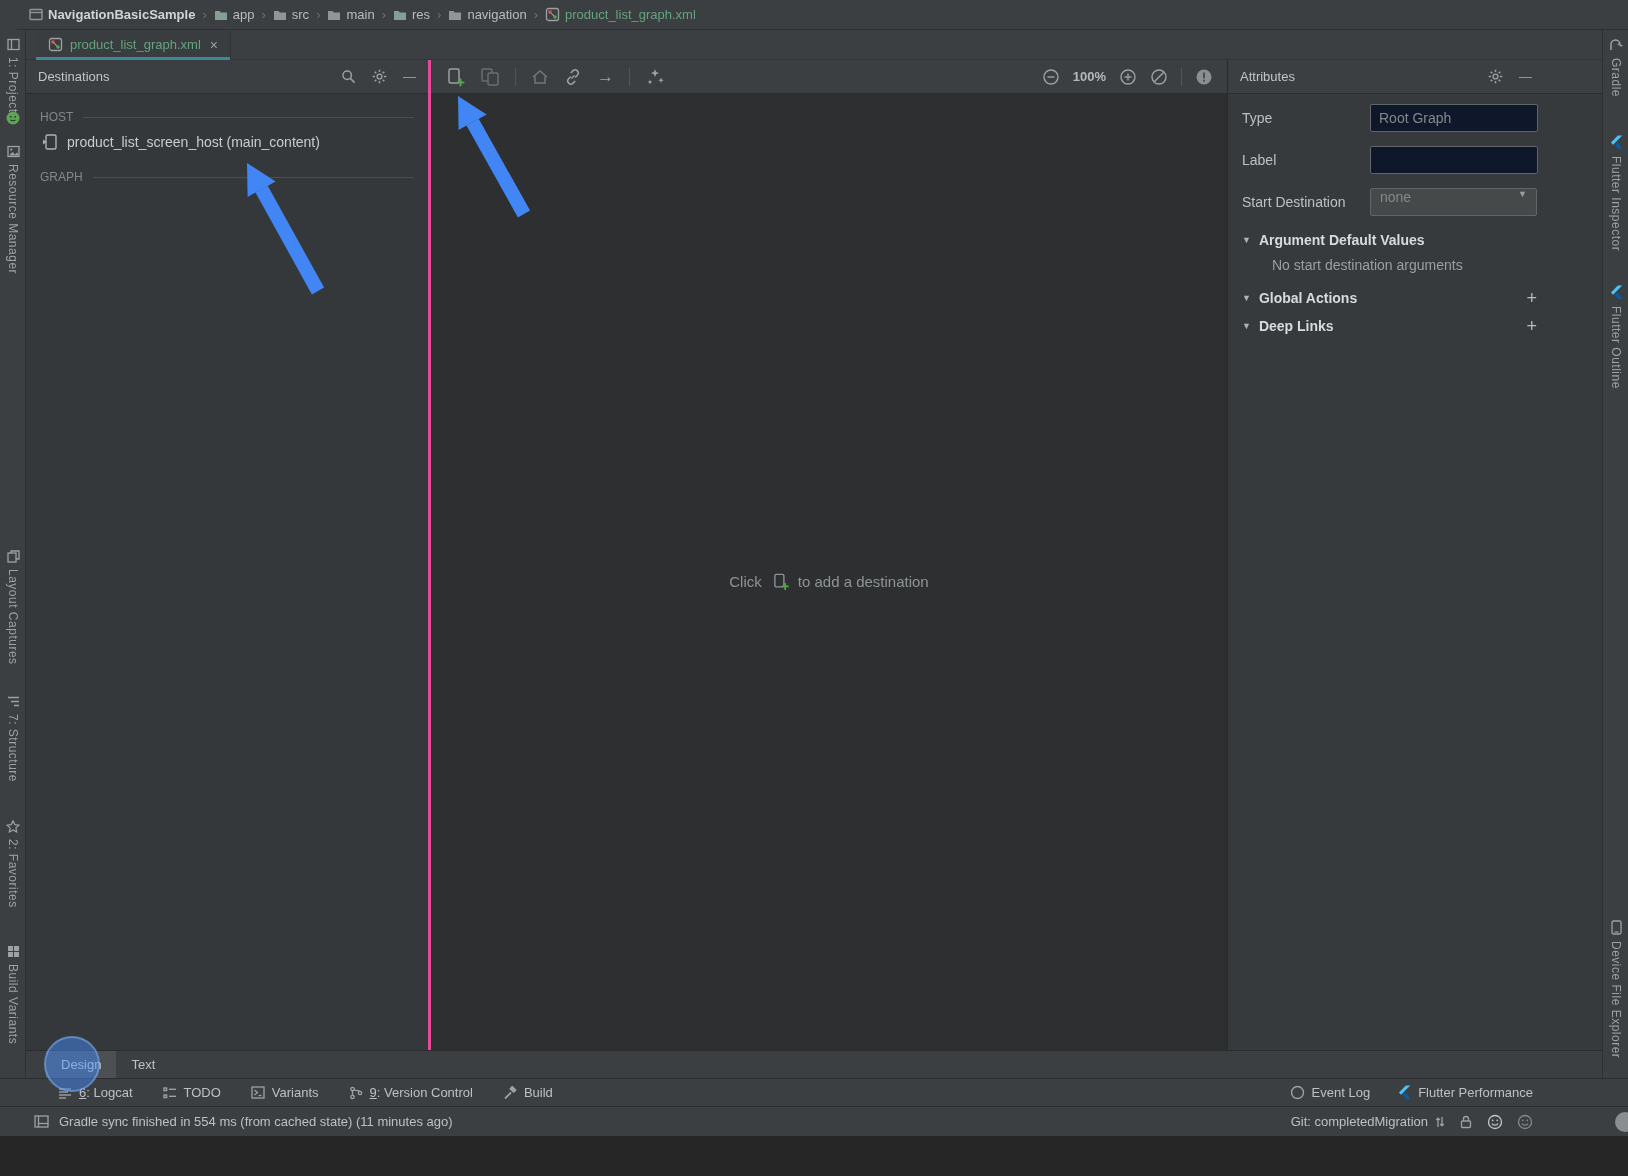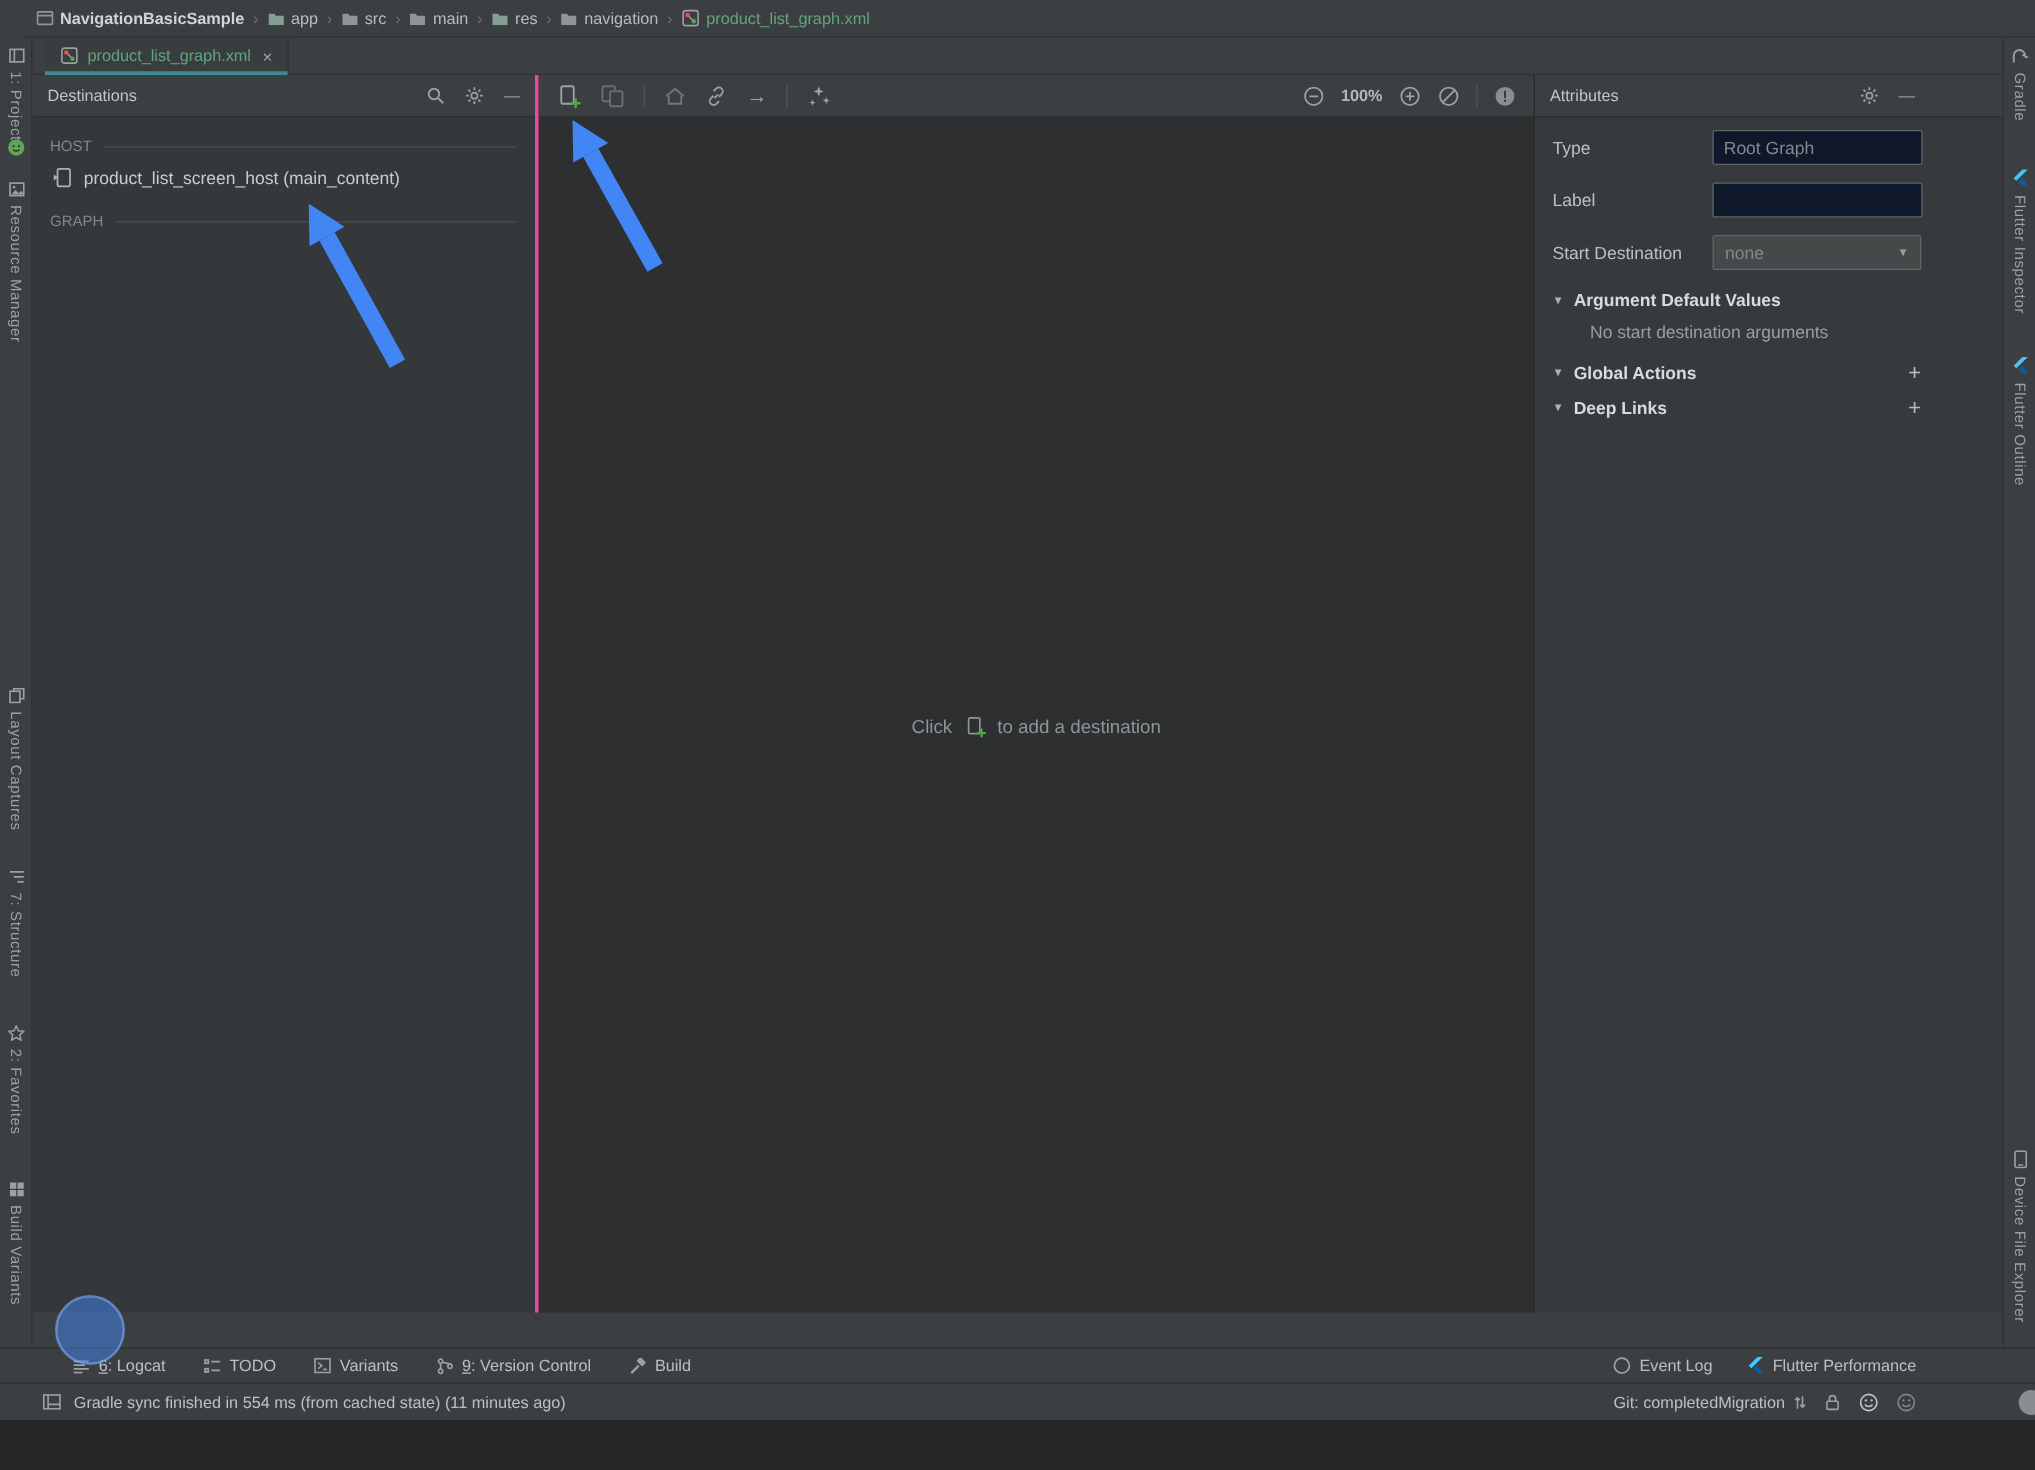--- a/index.html
+++ b/index.html
@@ -68,21 +68,21 @@
   
   .attributes { right:26px; width:375px; border-left:1px solid #282b2c; background:#373a3c; }
   .attributes .panel-header { padding-right:70px; }
   .attr-body { padding:10px 65px 0 14px; }
   .attr-row { display:flex; align-items:center; margin-bottom:14px; }
   .attr-label { width:128px; flex:none; color:#bdc0c2; font-size:14px; white-space:nowrap; overflow:hidden; }
   .attr-field { width:168px; height:28px; background:#0f172a; border:1px solid #60656 7; border:1px solid #606567;
     border-radius:2px; color:#c6c9cb; padding:0 8px; font-size:14px; font-family:inherit; outline:none; }
   .attr-field.dim { color:#84898c; }
   .attr-select { width:168px; height:28px; background:#45494a; border:1px solid #606567; border-radius:2px;
-    display:flex; align-items:center; padding:0 9px; color:#84898c; font-size:14px; }
+    display:flex; align-items:flex-start; padding:0 9px; color:#84898c; font-size:14px; }
   .select-arrow { margin-left:auto; color:#9aa0a3; font-size:9px; }
   .attr-section { display:flex; align-items:center; gap:8px; color:#d8dbdd; font-weight:bold;
     font-size:14px; margin-top:16px; }
   .attr-section.tight { margin-top:10px; }
   .tri { color:#b0b3b5; font-size:9px; }
   .section-plus { margin-left:auto; color:#b8bbbd; font-size:18px; font-weight:normal; line-height:1; }
   .attr-empty { color:#9b9fa1; font-size:14px; padding:9px 0 0 30px; }
 
   
   .mode-bar { position:absolute; left:26px; right:26px; top:1050px; height:28px; background:#3c3f41;
@@ -491,20 +491,24 @@
       </div>
 
       <div class="attr-section tight">
         <span class="tri">▼</span>
         <span>Deep Links</span>
         <span class="section-plus">+</span>
       </div>
     </div>
   </div>
 
+  <div class="mode-bar">
+    <div class="mode-tab active">Design</div>
+    <div class="mode-tab">Text</div>
+  </div>
 
   <div class="bottom-bar">
     <span class="tool-btn">
       <span class="icon">
           <svg width="14" height="12" viewBox="0 0 14 12" stroke="#9da1a3" stroke-width="1.4">
             <line x1="1" y1="2" x2="13" y2="2"></line>
             <line x1="1" y1="5" x2="10" y2="5"></line>
             <line x1="1" y1="8" x2="13" y2="8"></line>
             <line x1="1" y1="11" x2="8" y2="11"></line>
           </svg>

